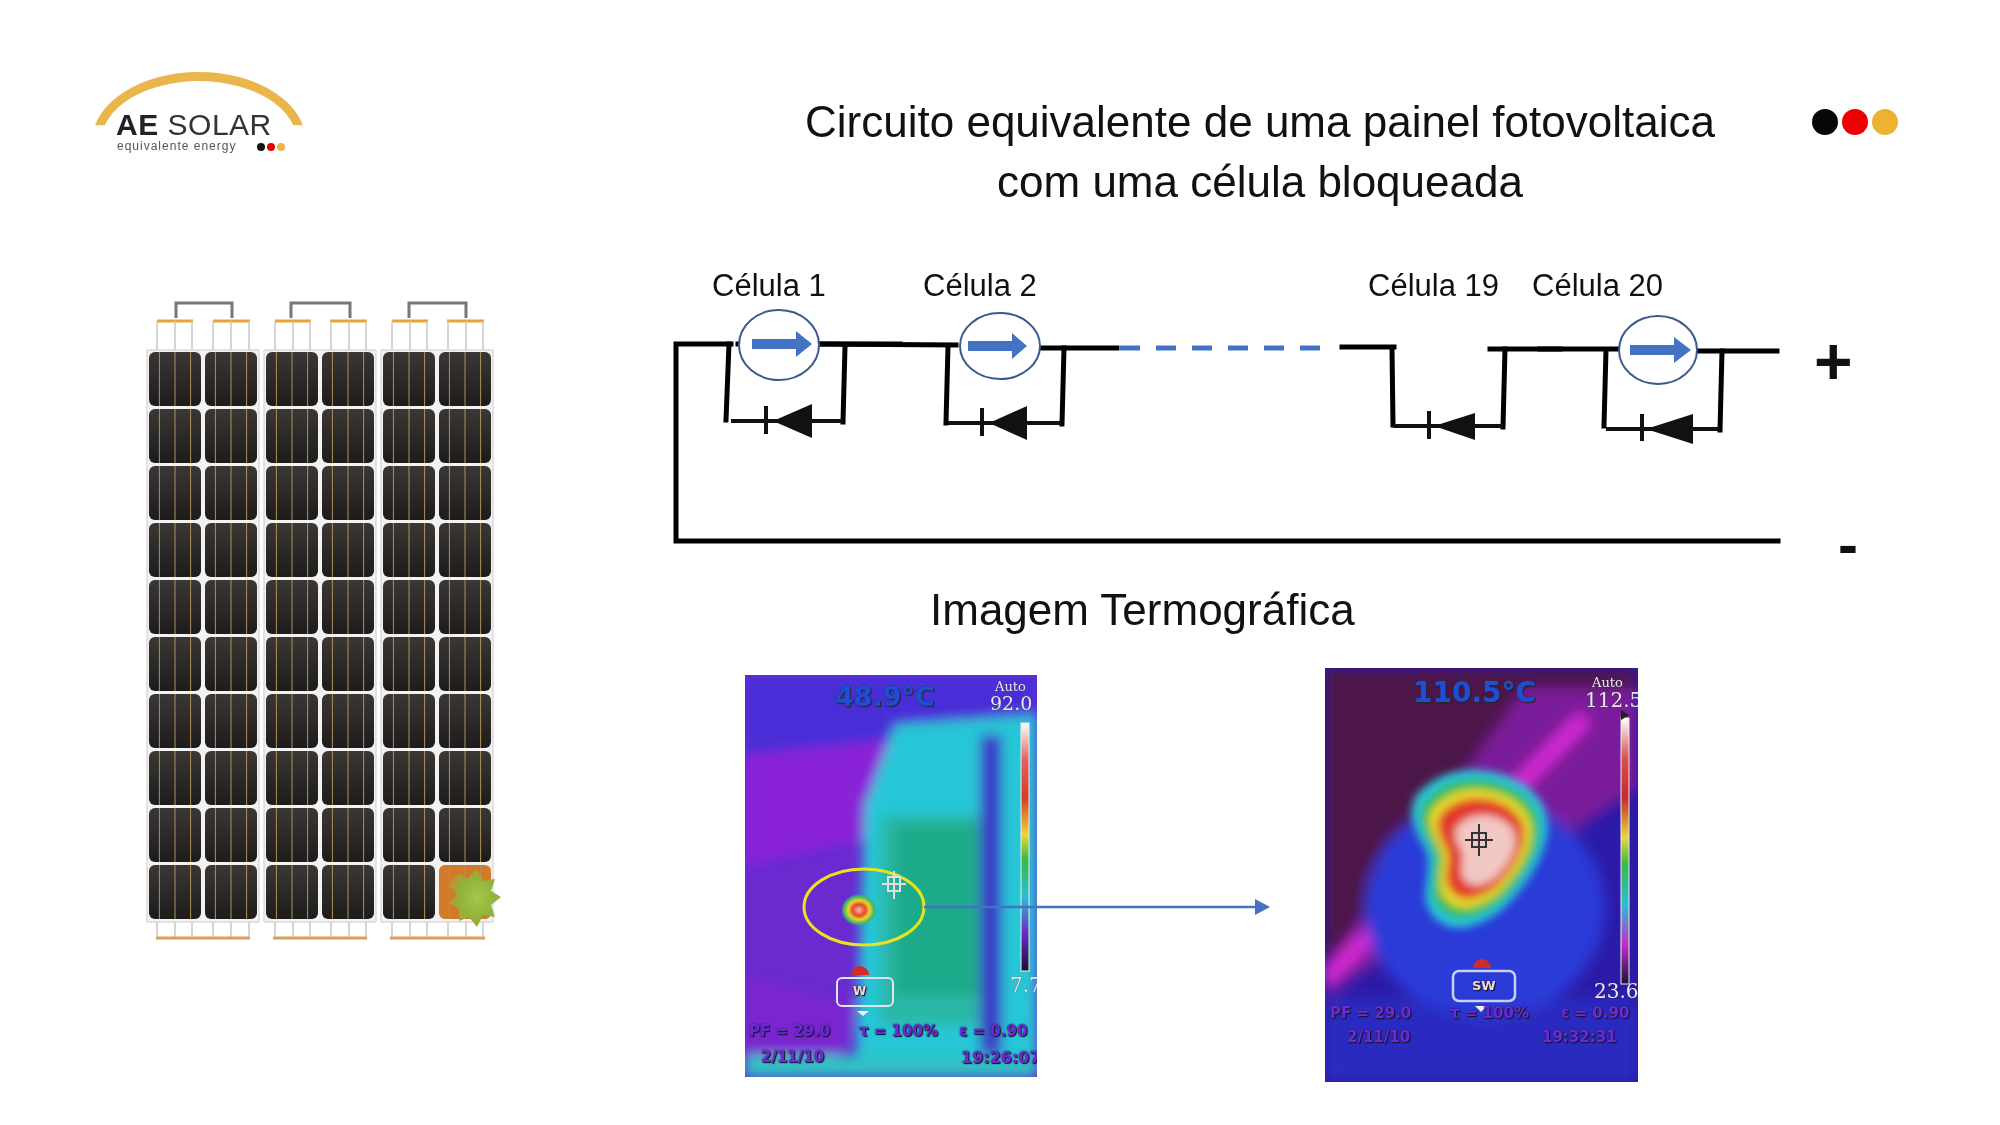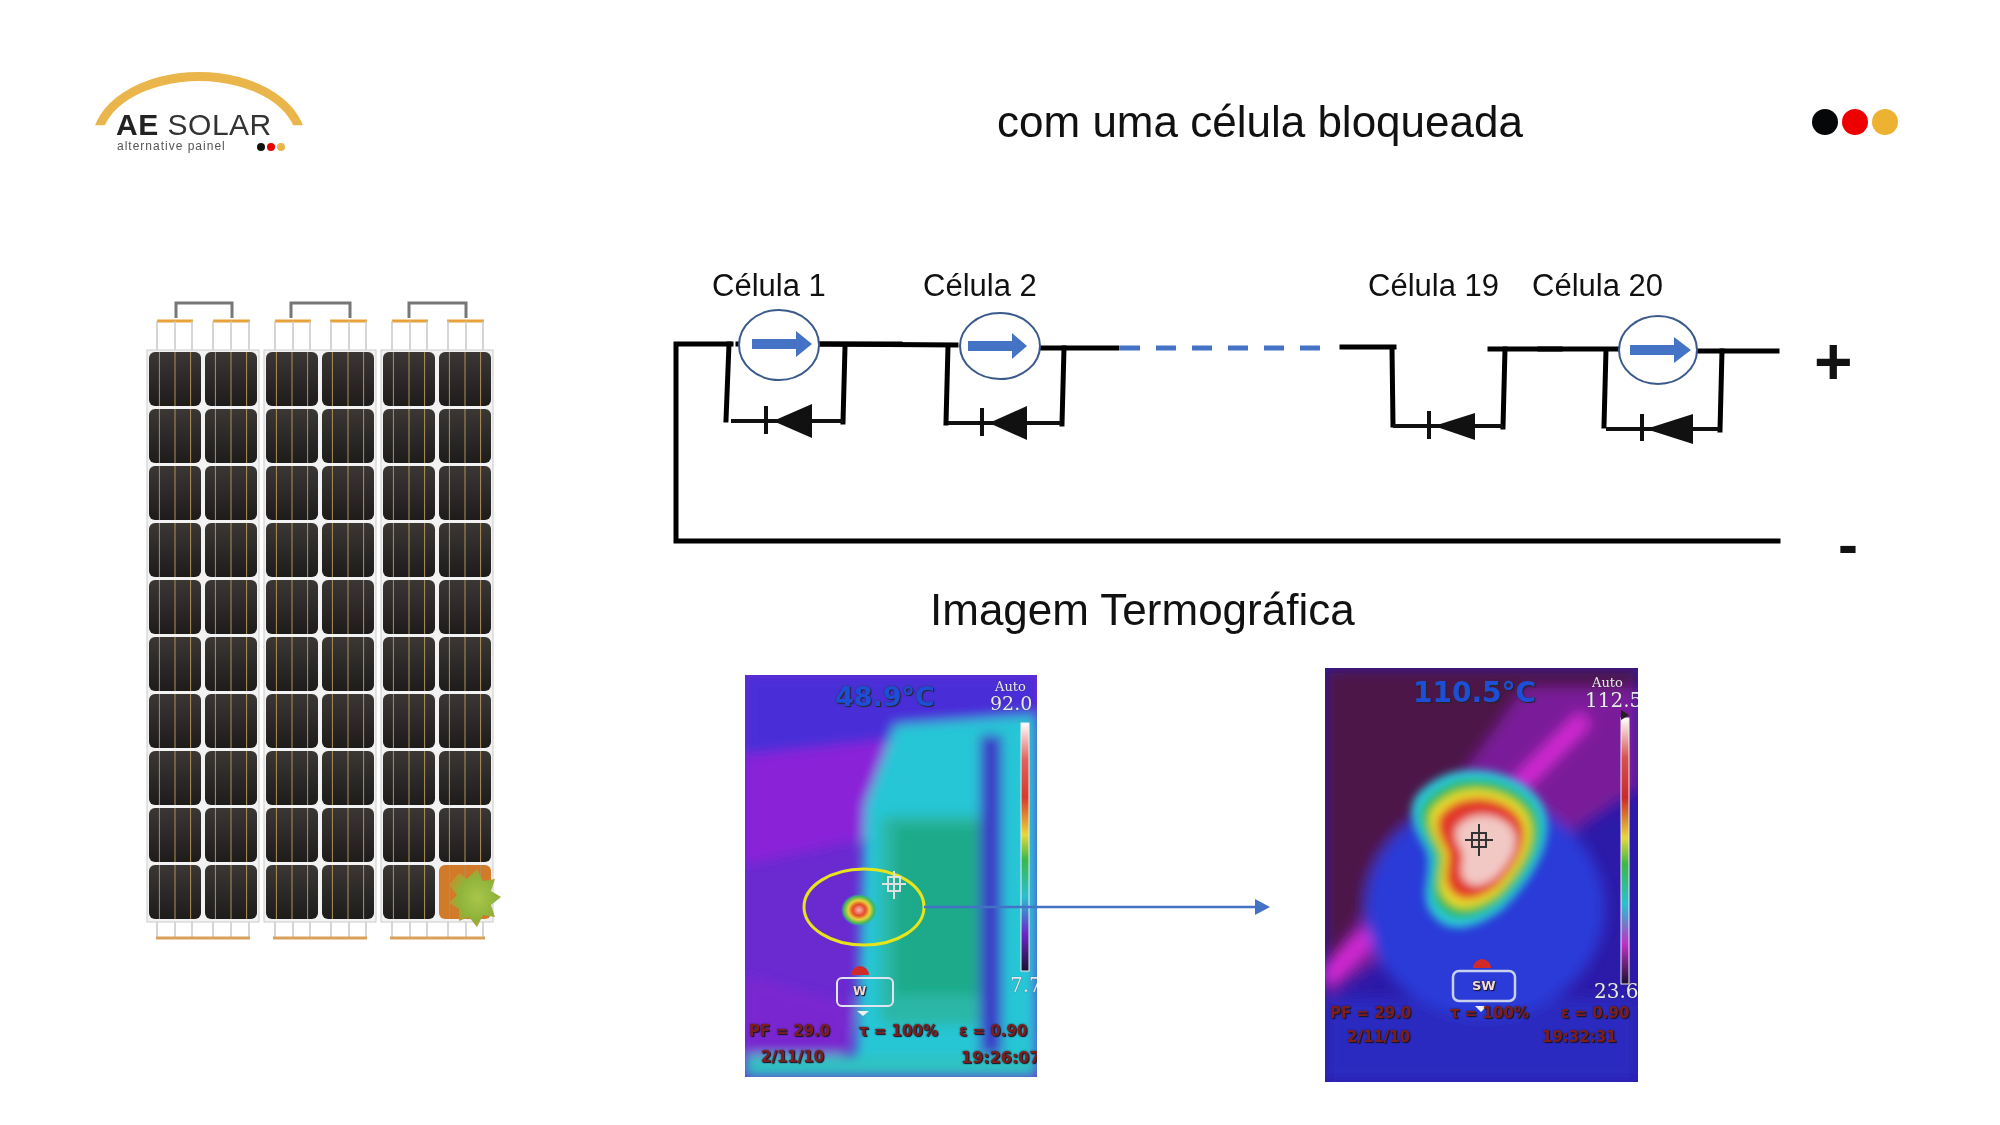--- a/index.html
+++ b/index.html
@@ -27,38 +27,39 @@
 
   .circuit { left:0; top:0; width:2000px; height:600px; }
   .cell-label { font-family:"Liberation Sans", sans-serif; font-size:31px; color:#111; white-space:nowrap; }
   .pm { font-family:"Liberation Sans", sans-serif; font-weight:bold; color:#111; }
 
   .section-label { left:918px; top:585px; font-family:"Liberation Sans", sans-serif; font-size:44px; color:#111; white-space:nowrap;margin-left:12px; }
 
   
   .thermal { overflow:hidden; }
   .th-temp { position:absolute; font-family:"DejaVu Sans", sans-serif; font-weight:bold; color:#1d4ed8; text-shadow:0 0 2px #333, 1px 1px 1px #222; white-space:nowrap; }
-  .th-small { position:absolute; font-family:"DejaVu Sans", sans-serif; color:#7f1d1d; text-shadow:0 0 2px #223, 1px 1px 1px #112; font-size:17px; white-space:nowrap; font-weight:bold; }
+  .th-small { position:absolute; font-family:"DejaVu Sans", sans-serif; color:#6d28d9; text-shadow:0 0 2px #223, 1px 1px 1px #112; font-size:17px; white-space:nowrap; font-weight:bold; }
   .th-auto { position:absolute; font-family:"DejaVu Serif", serif; color:#e8e8f0; text-shadow:0 0 1px #333; white-space:nowrap; }
 </style>
 </head>
 <body>
 
 <div class="abs logo">
   <div class="logo-arc"></div>
   <div class="logo-text"><b>AE</b> <span>SOLAR</span></div>
-  <div class="logo-sub">alternative painel</div>
+  <div class="logo-sub">equivalente energy</div>
   <div class="logo-dots">
     <span style="background:#111"></span>
       <span style="background:#e60000"></span>
       <span style="background:#eab54a"></span>
   </div>
 </div>
 
 <div class="abs title">
+  <div>Circuito equivalente de uma painel fotovoltaica</div>
   <div>com uma célula bloqueada</div>
 </div>
 
 <div class="abs brand-dots">
   <span style="background:#050708"></span>
   <span style="background:#ee0000"></span>
   <span style="background:#eeb233"></span>
 </div>
 
 <svg class="abs panel" viewBox="140 290 370 660" width="370" height="660">

